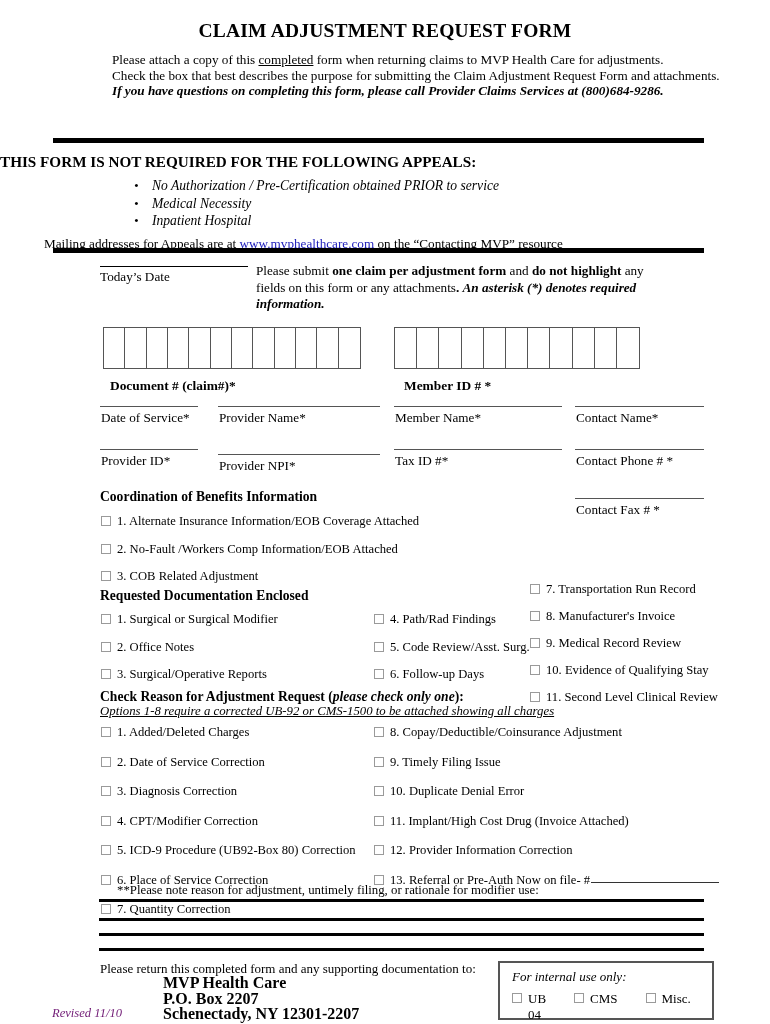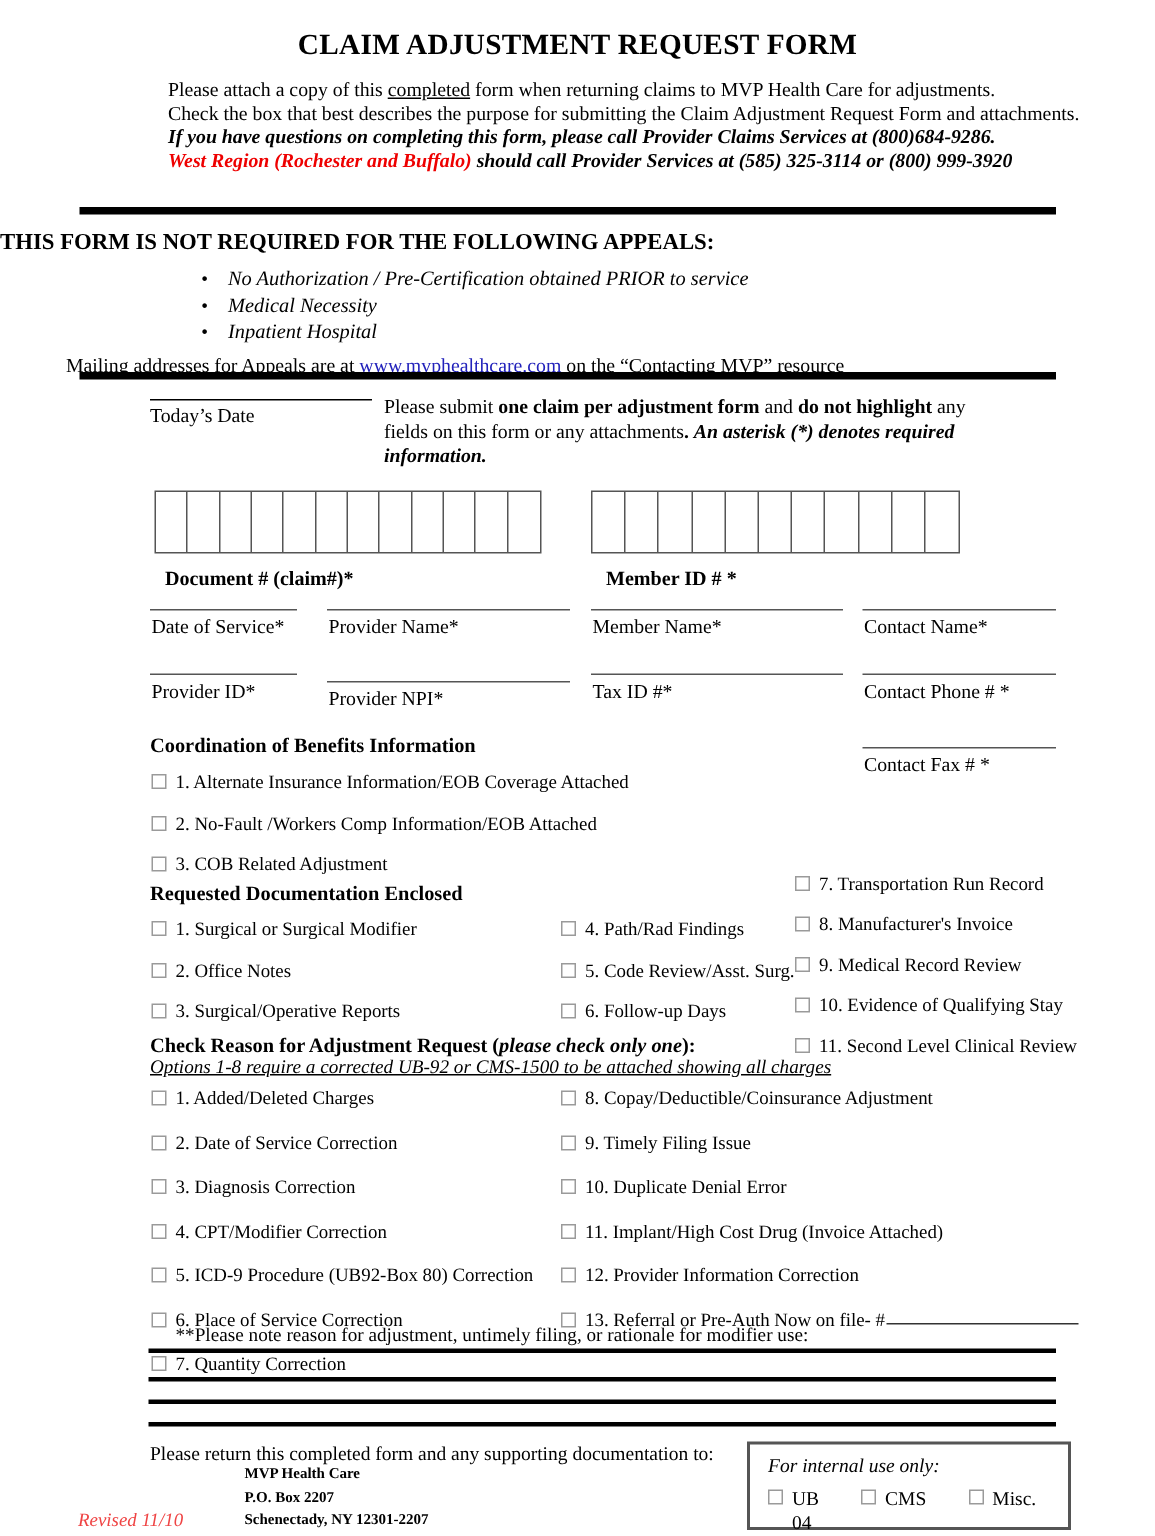--- a/index.html
+++ b/index.html
@@ -166,24 +166,24 @@
 
   
   #notes-label {
     position:absolute; left:117px; top:863px;
     font-size:12.8px;
   }
   .noteline { position:absolute; left:99px; width:605px; height:2.6px; background:#000; }
 
   
   #return-text { position:absolute; left:100px; top:941px; font-size:13px; }
-  #addr { position:absolute; left:163px; top:955px; font-weight:bold; font-size:10px; line-height:15.5px; }
+  #addr { position:absolute; left:163px; top:955px; font-weight:bold; font-size:16px; line-height:15.5px; }
   #revised {
     position:absolute; left:52px; top:986px;
-    font-style:italic; font-size:12.6px; color:#ef4444;
+    font-style:italic; font-size:12.6px; color:#701a75;
   }
   #internal-box {
     position:absolute; left:498px; top:941px;
     width:216px; height:59px;
     border:2px solid #555;
     background:#fff;
   }
   #internal-box .hdr {
     font-style:italic; font-size:13px;
     padding:6px 0 0 12px;
@@ -197,21 +197,20 @@
 <body>
 
 <div class="page">
 
   <div class="title">CLAIM ADJUSTMENT REQUEST FORM</div>
 
   <div class="intro">
     <div><span>Please attach a copy of this </span><span class="u">completed</span><span> form when returning claims to MVP Health Care for adjustments.</span></div>
     <div>Check the box that best describes the purpose for submitting the Claim Adjustment Request Form and attachments.</div>
     <div class="bi">If you have questions on completing this form, please call Provider Claims Services at (800)684-9286.</div>
-    <div class="bi"><span class="red">West Region (Rochester and Buffalo)</span><span> should call Provider Services at (585) 325-3114 or (800) 999-3920</span></div>
   </div>
 
   <div class="thickrule" style="top:118px;"></div>
 
   <div style="position:absolute;top:133px;left:0;width:770px;">
     <div class="appeals-head">THIS FORM IS NOT REQUIRED FOR THE FOLLOWING APPEALS:</div>
     <ul class="bullets">
       <li>No Authorization / Pre-Certification obtained PRIOR to service</li>
       <li>Medical Necessity</li>
       <li>Inpatient Hospital</li>

